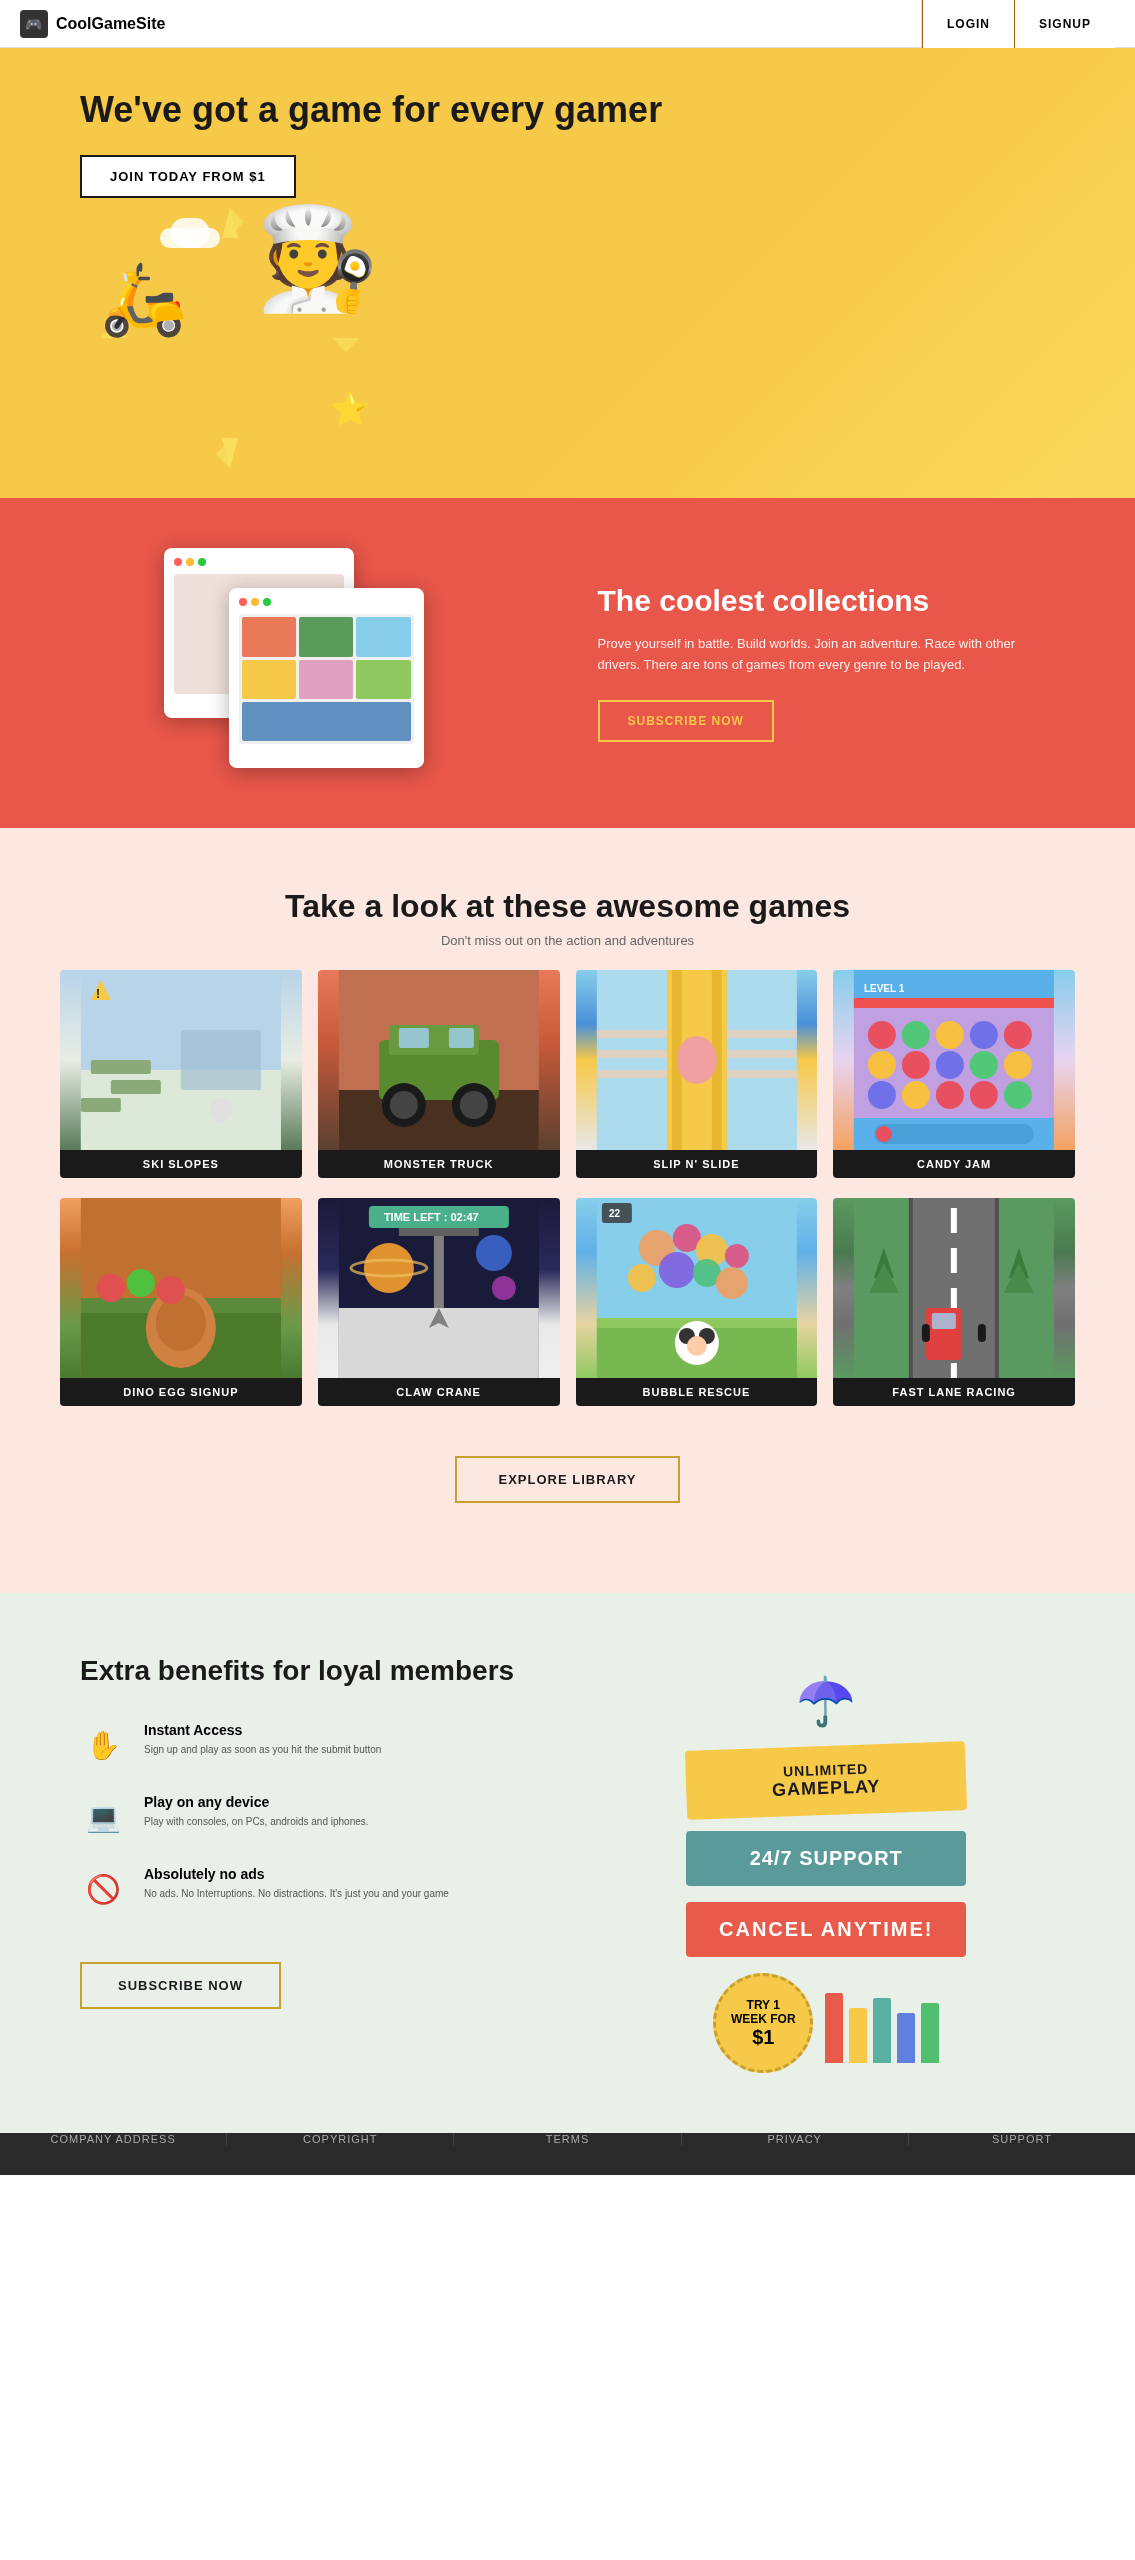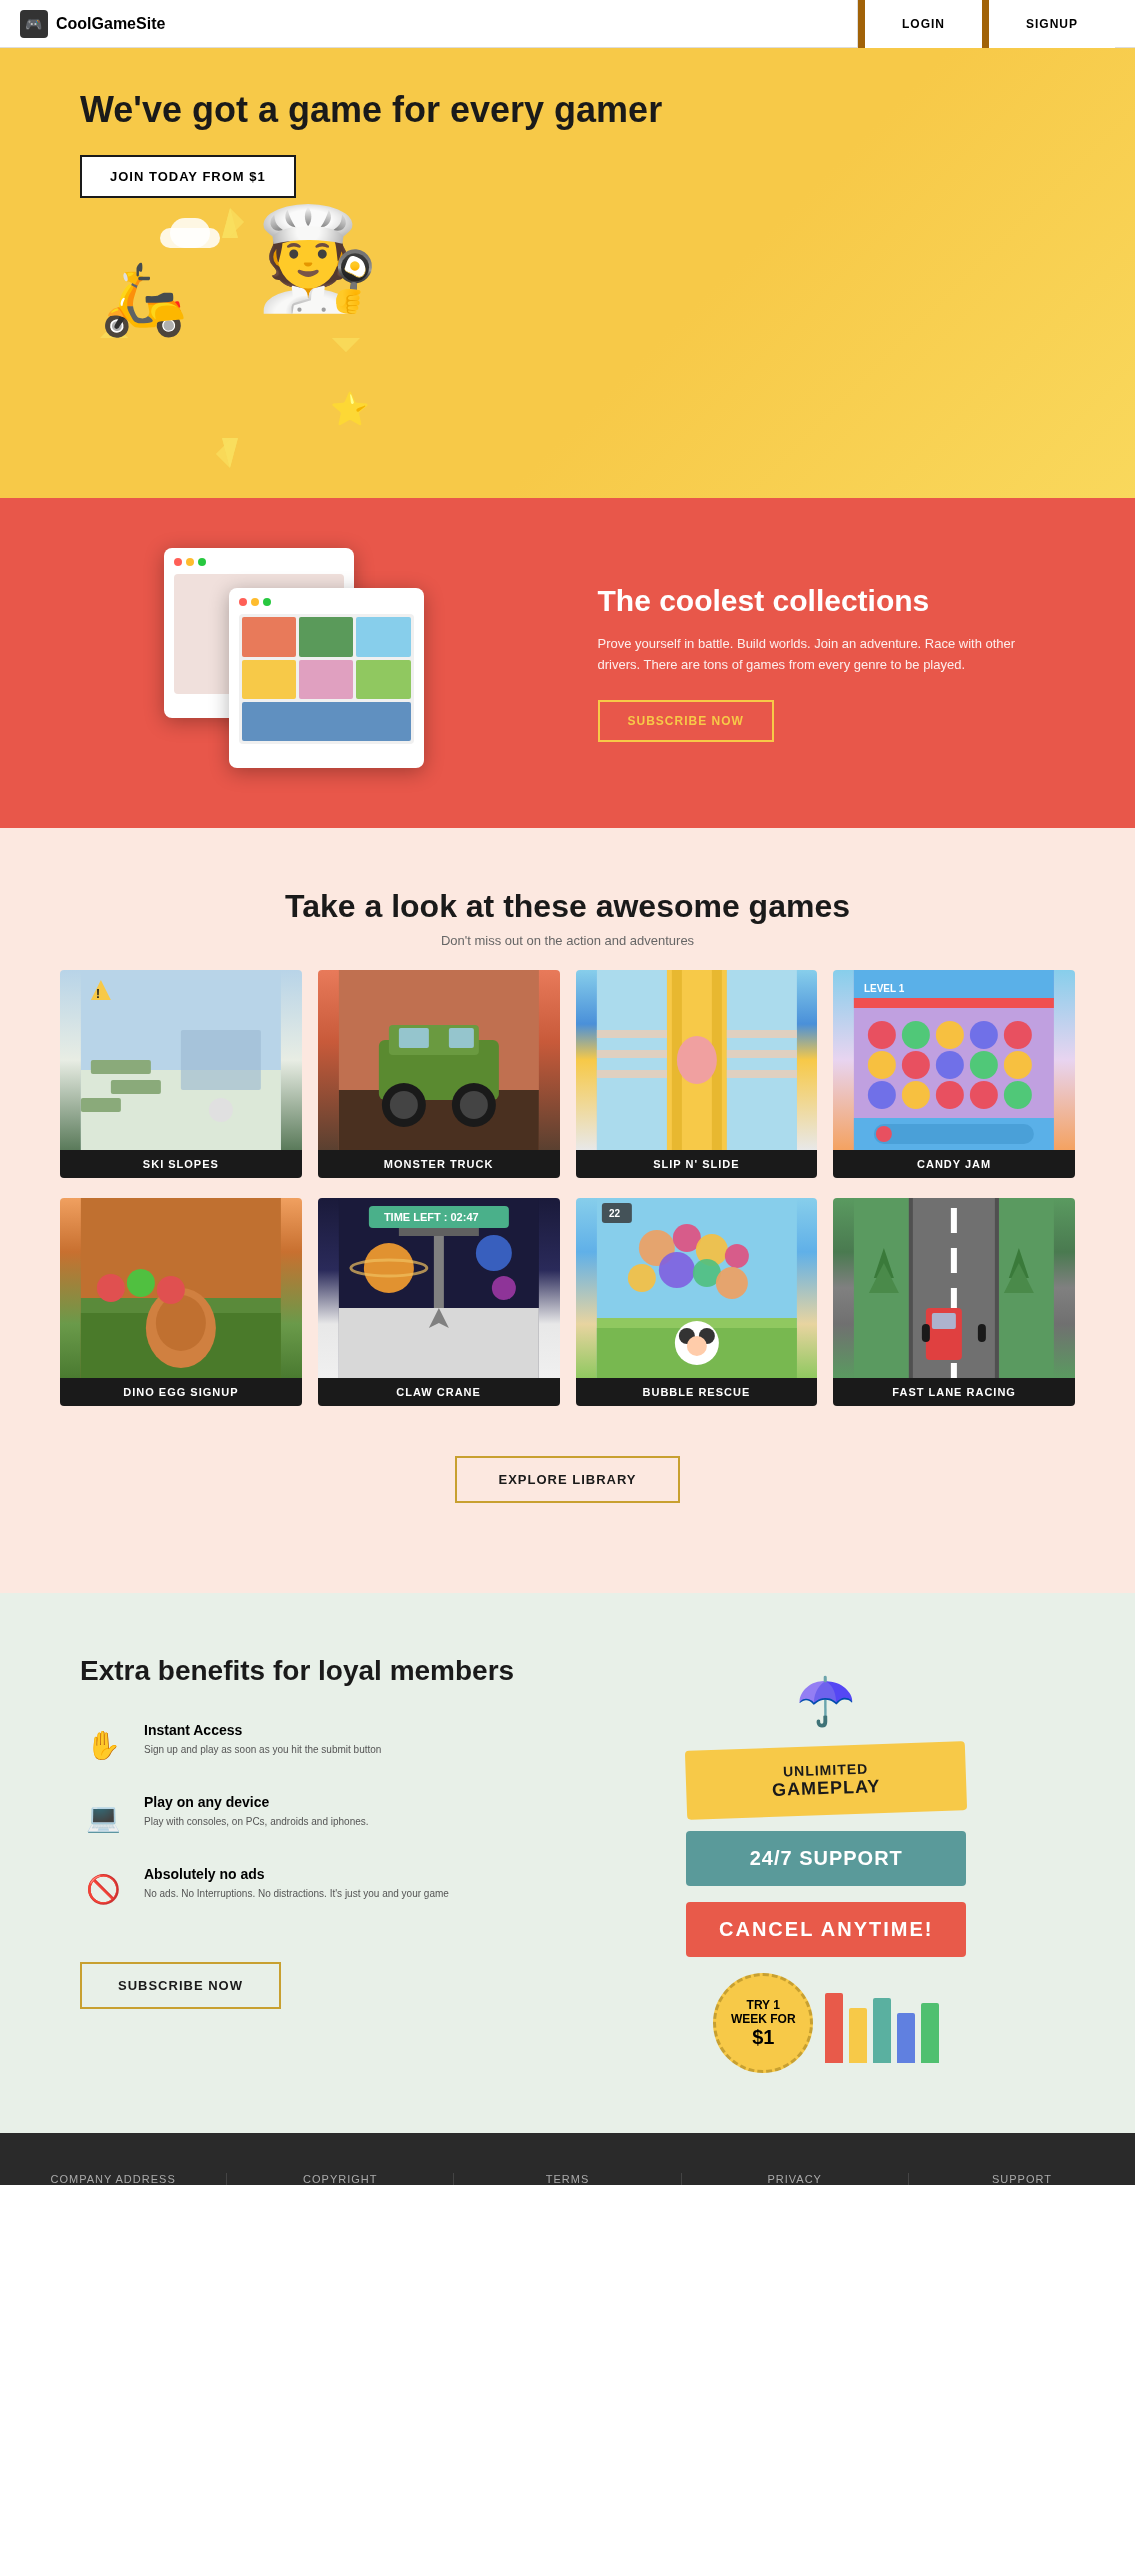--- a/index.html
+++ b/index.html
@@ -28,24 +28,24 @@
       border-radius: 4px;
       display: flex; align-items: center; justify-content: center;
       color: #fff;
       font-size: 14px;
     }
     .navbar-buttons {
       display: flex;
       border-left: 1px solid #ddd;
     }
     .navbar-btn {
-      padding: 0 37px;
+      padding: 0 24px;
       height: 48px;
       border: none;
-      border-left: 7px solid #a16207;
+      border-left: 1px solid #a16207;
       background: #fff;
       font-size: 12px;
       font-weight: bold;
       cursor: pointer;
       letter-spacing: 1px;
     }
 
     
     .hero {
       background: #f7c948;
@@ -363,22 +363,22 @@
     }
     .color-bar {
       width: 18px;
       border-radius: 2px 2px 0 0;
     }
 
     
     .footer {
       background: #2a2a2a;
       display: flex;
-      align-items: flex-end;
-      height: 52px;
+      align-items: flex-start;
+      height: 42px;
     }
     .footer-item {
       flex: 1;
       display: flex;
       align-items: center;
       justify-content: center;
       color: #aaa;
       font-size: 11px;
       letter-spacing: 1px;
       border-right: 1px solid #444;

